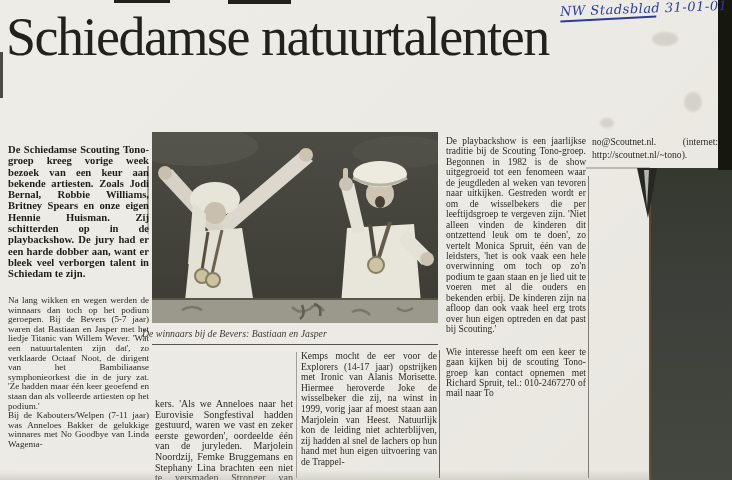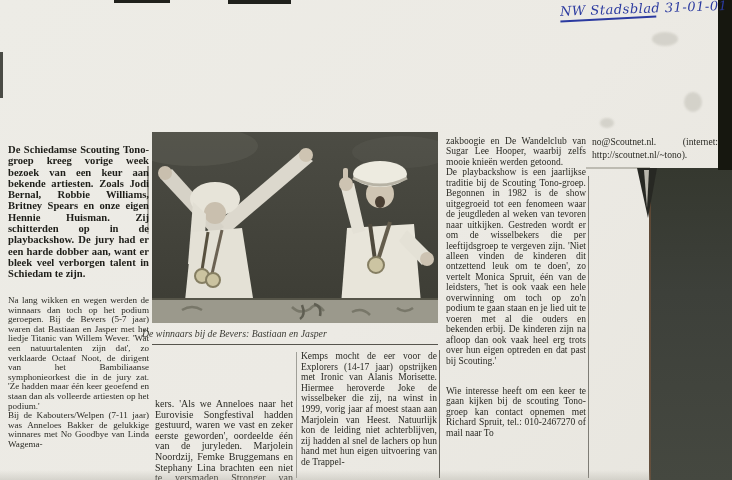--- a/index.html
+++ b/index.html
@@ -37,21 +37,21 @@
     background:#2b3aa0;transform:rotate(-1deg);}
   
   .col{position:absolute;text-align:justify;color:#2a2a24;}
   .col p{margin:0;}
   .intro{left:8px;top:144px;width:141px;font-size:10.6px;line-height:11.3px;
     font-weight:bold;color:#1e1e19;}
   .col1b{left:8px;top:296px;width:141px;font-size:9.1px;line-height:9.6px;}
   .col2{left:155px;top:351px;width:138px;font-size:10px;line-height:10.6px;margin-top:48px;}
   .col3{left:301px;top:351px;width:136px;font-size:9.5px;line-height:10.6px;}
   .col4{left:446px;top:136px;width:140px;font-size:9.5px;line-height:10.45px;}
-  .col4 p.gap{margin-top:20px;}
+  .col4 p.gap{margin-top:12px;}
   .col5{left:592px;top:135px;width:126px;font-size:9.6px;line-height:13px;}
   
   .photo{position:absolute;left:152px;top:132px;width:286px;height:191px;}
   .caption{position:absolute;left:142px;top:328px;width:282px;
     font-style:italic;font-size:9.8px;color:#3a3a33;}
   .caption-rule{position:absolute;left:152px;top:344px;width:286px;height:1px;background:#56544d;}
   
   .vrule{position:absolute;width:1px;background:#63615a;}
   .vr23{left:296px;top:352px;height:126px;opacity:.55;}
   .vr34{left:439px;top:350px;height:128px;}
@@ -78,20 +78,21 @@
   <div class="pen-wedge">
     <svg width="26" height="52" viewBox="0 0 26 52">
       <polygon points="3,0 23,0 14,50" fill="#272823"></polygon>
       <polygon points="10,2 15,2 13,40" fill="#b9b7ad"></polygon>
     </svg>
   </div>
 
   <div class="handnote">NW Stadsblad 31-01-01</div>
 
   <div class="headline">
+    <div class="l1">Schiedamse natuurtalenten</div>
   </div>
 
   <div class="col intro">
     <p>De Schiedamse Scouting Tono-groep kreeg vorige week bezoek van een keur aan bekende artiesten. Zoals Jodi Bernal, Robbie Williams, Britney Spears en onze eigen Hennie Huisman. Zij schitterden op in de playbackshow. De jury had er een harde dobber aan, want er bleek veel verborgen talent in Schiedam te zijn.</p>
   </div>
 
   <div class="col col1b">
     <p>Na lang wikken en wegen werden de winnaars dan toch op het podium geroepen. Bij de Bevers (5-7 jaar) waren dat Bastiaan en Jasper met het liedje Titanic van Willem Wever. 'Wat een natuurtalenten zijn dat', zo verklaarde Octaaf Noot, de dirigent van het Bambiliaanse symphonieorkest die in de jury zat. 'Ze hadden maar één keer geoefend en staan dan als volleerde artiesten op het podium.'</p>
     <p>Bij de Kabouters/Welpen (7-11 jaar) was Anneloes Bakker de gelukkige winnares met No Goodbye van Linda Wagema-</p>
   </div>
@@ -145,21 +146,20 @@
   <div class="caption">De winnaars bij de Bevers: Bastiaan en Jasper</div>
   <div class="caption-rule"></div>
 
   <div class="col col2">
     <p>kers. 'Als we Anneloes naar het Eurovisie Songfestival hadden gestuurd, waren we vast en zeker eerste geworden', oordeelde één van de juryleden. Marjolein Noordzij, Femke Bruggemans en Stephany Lina brachten een niet te versmaden Stronger van Britney Spears ten gehore. Dat was goed voor een eerste plaats bij de Scouts (11-14 jaar). Joke</p>
   </div>
   <div class="col col3">
     <p>Kemps mocht de eer voor de Explorers (14-17 jaar) opstrijken met Ironic van Alanis Morisette. Hiermee heroverde Joke de wisselbeker die zij, na winst in 1999, vorig jaar af moest staan aan Marjolein van Heest. Natuurlijk kon de leiding niet achterblijven, zij hadden al snel de lachers op hun hand met hun eigen uitvoering van de Trappel-</p>
   </div>
   <div class="col col4">
-    <p>zakboogie en De Wandelclub van Sugar Lee Hooper, waarbij zelfs mooie knieën werden getoond.</p>
     <p>De playbackshow is een jaarlijkse traditie bij de Scouting Tono-groep. Begonnen in 1982 is de show uitgegroeid tot een fenomeen waar de jeugdleden al weken van tevoren naar uitkijken. Gestreden wordt er om de wisselbekers die per leeftijdsgroep te vergeven zijn. 'Niet alleen vinden de kinderen dit ontzettend leuk om te doen', zo vertelt Monica Spruit, één van de leidsters, 'het is ook vaak een hele overwinning om toch op zo'n podium te gaan staan en je lied uit te voeren met al die ouders en bekenden erbij. De kinderen zijn na afloop dan ook vaak heel erg trots over hun eigen optreden en dat past bij Scouting.'</p>
     <p class="gap">Wie interesse heeft om een keer te gaan kijken bij de scouting Tono-groep kan contact opnemen met Richard Spruit, tel.: 010-2467270 of mail naar To</p>
   </div>
   <div class="col col5">
     <p>no@Scoutnet.nl. (internet: http://scoutnet.nl/~tono).</p>
   </div>
 
   <div class="vrule vr23"></div>
   <div class="vrule vr34"></div>
   <div class="vrule vr45"></div>

